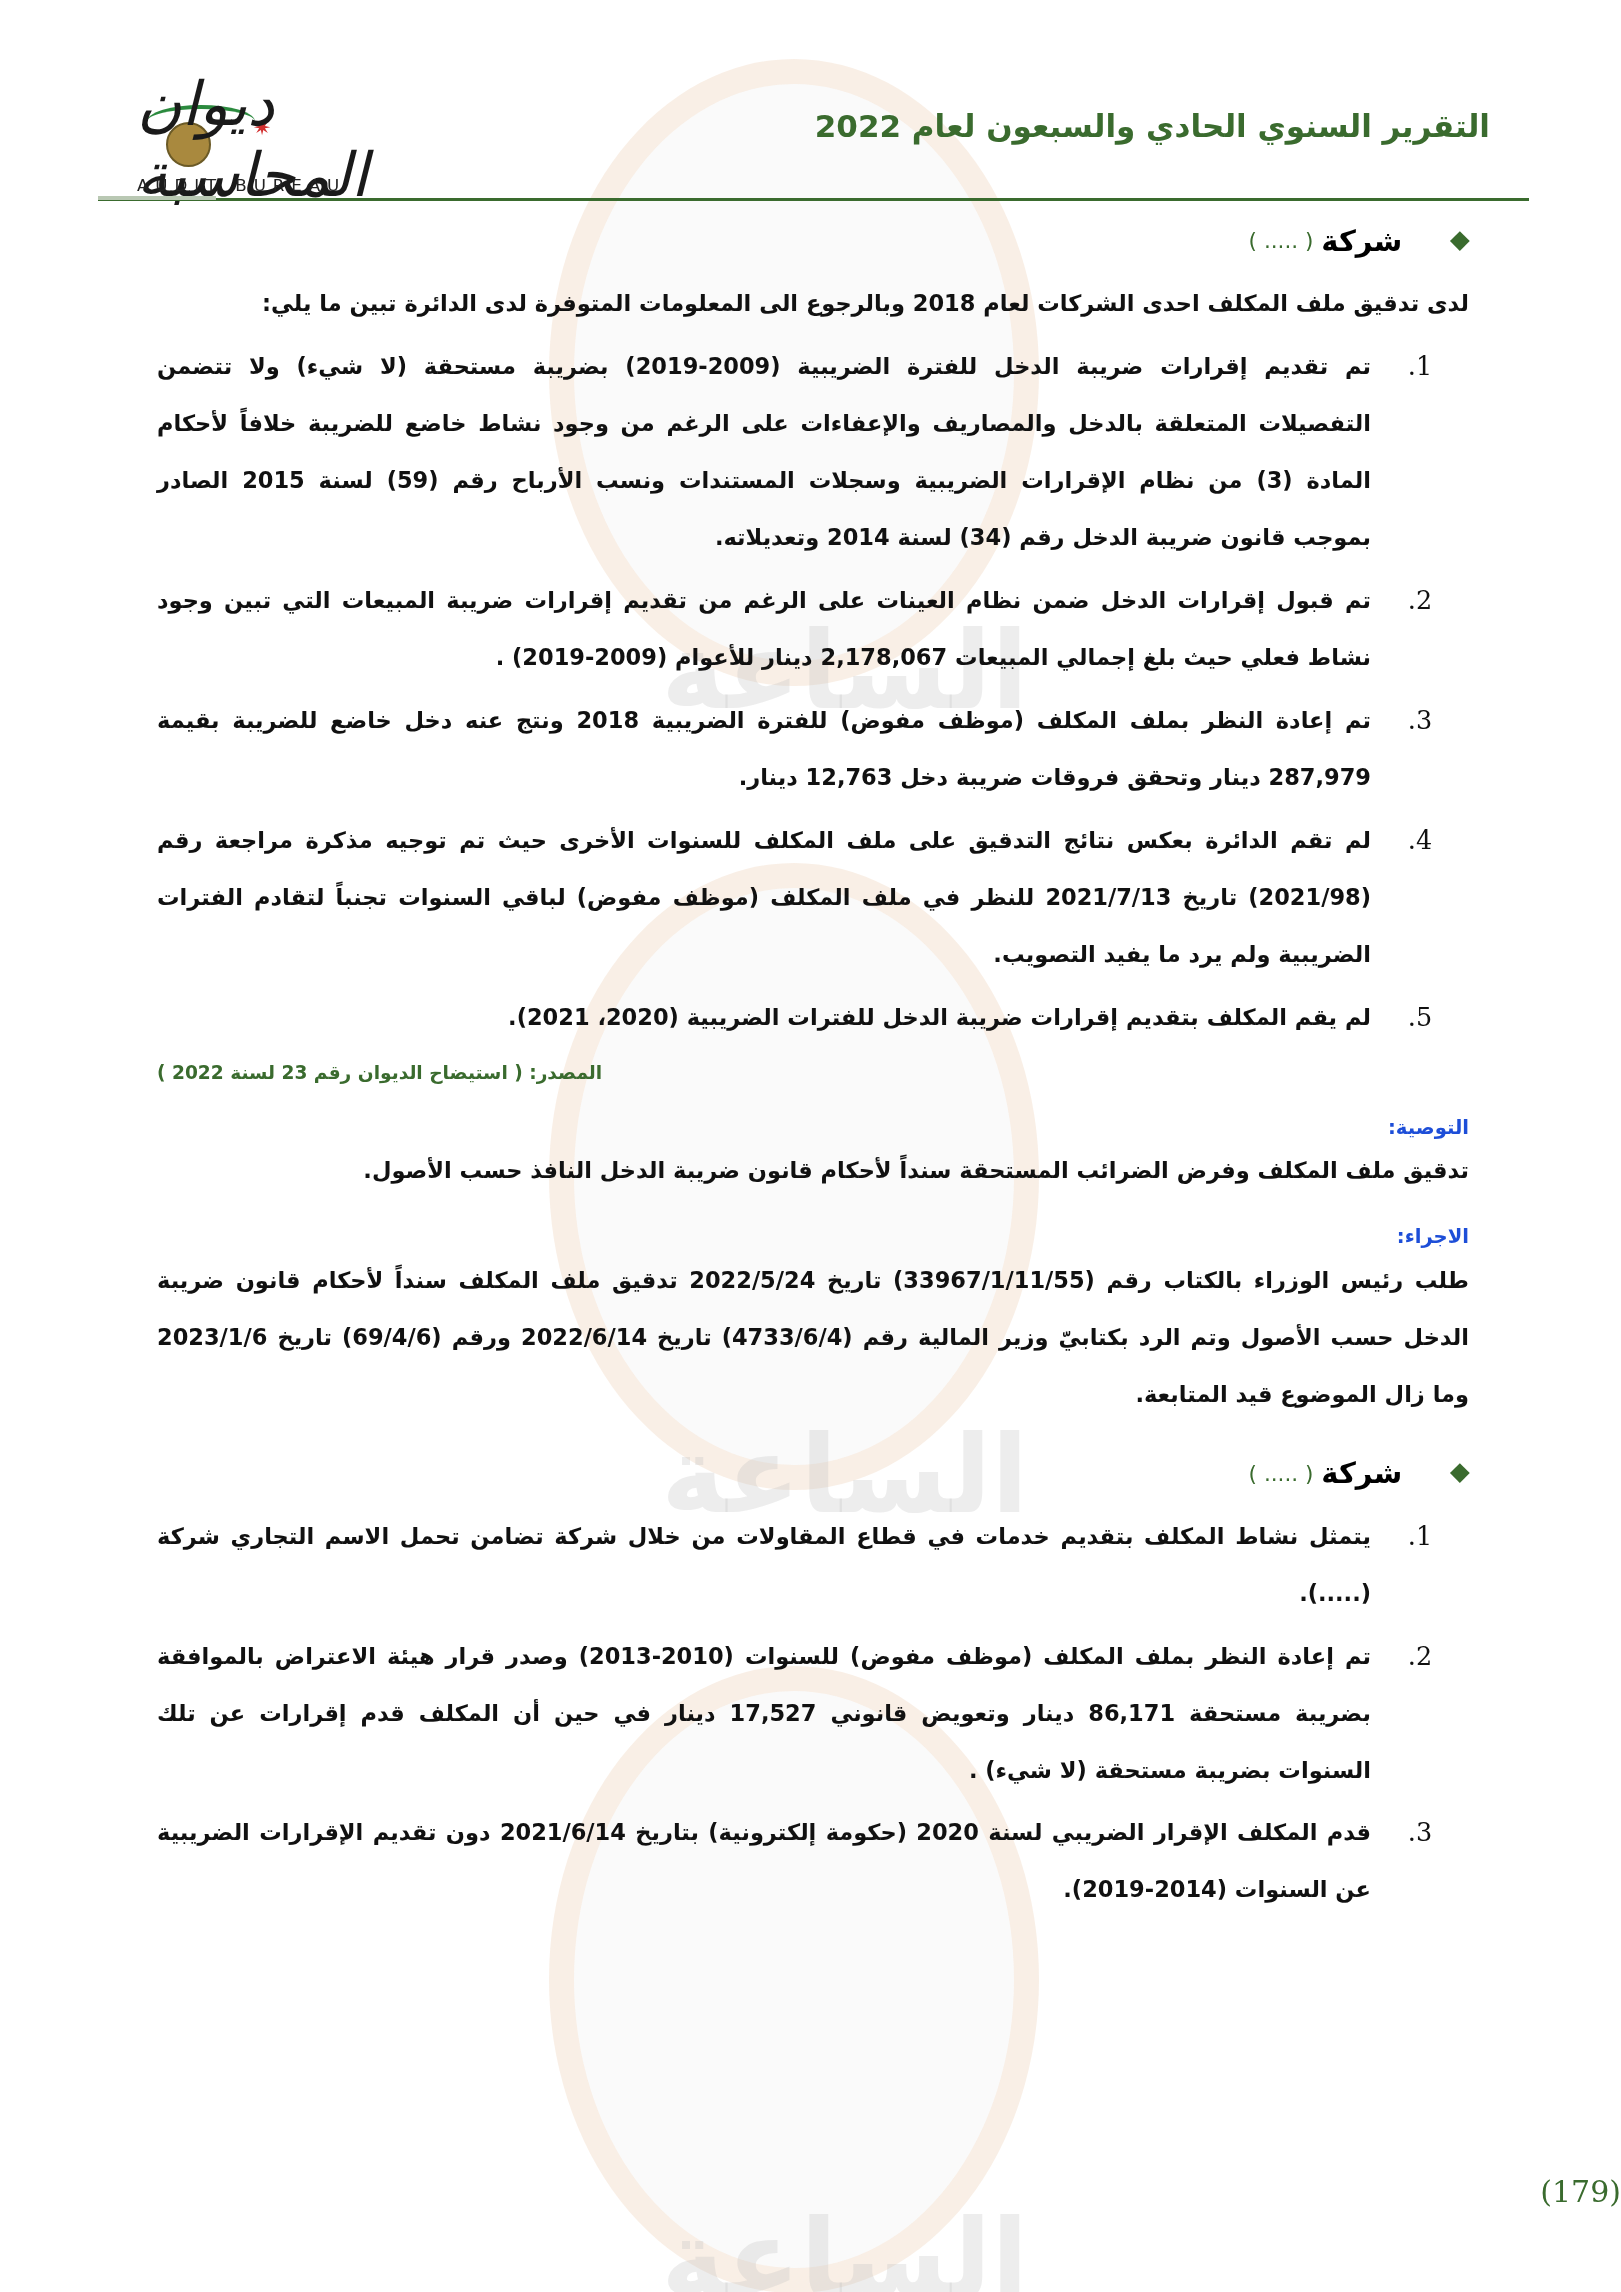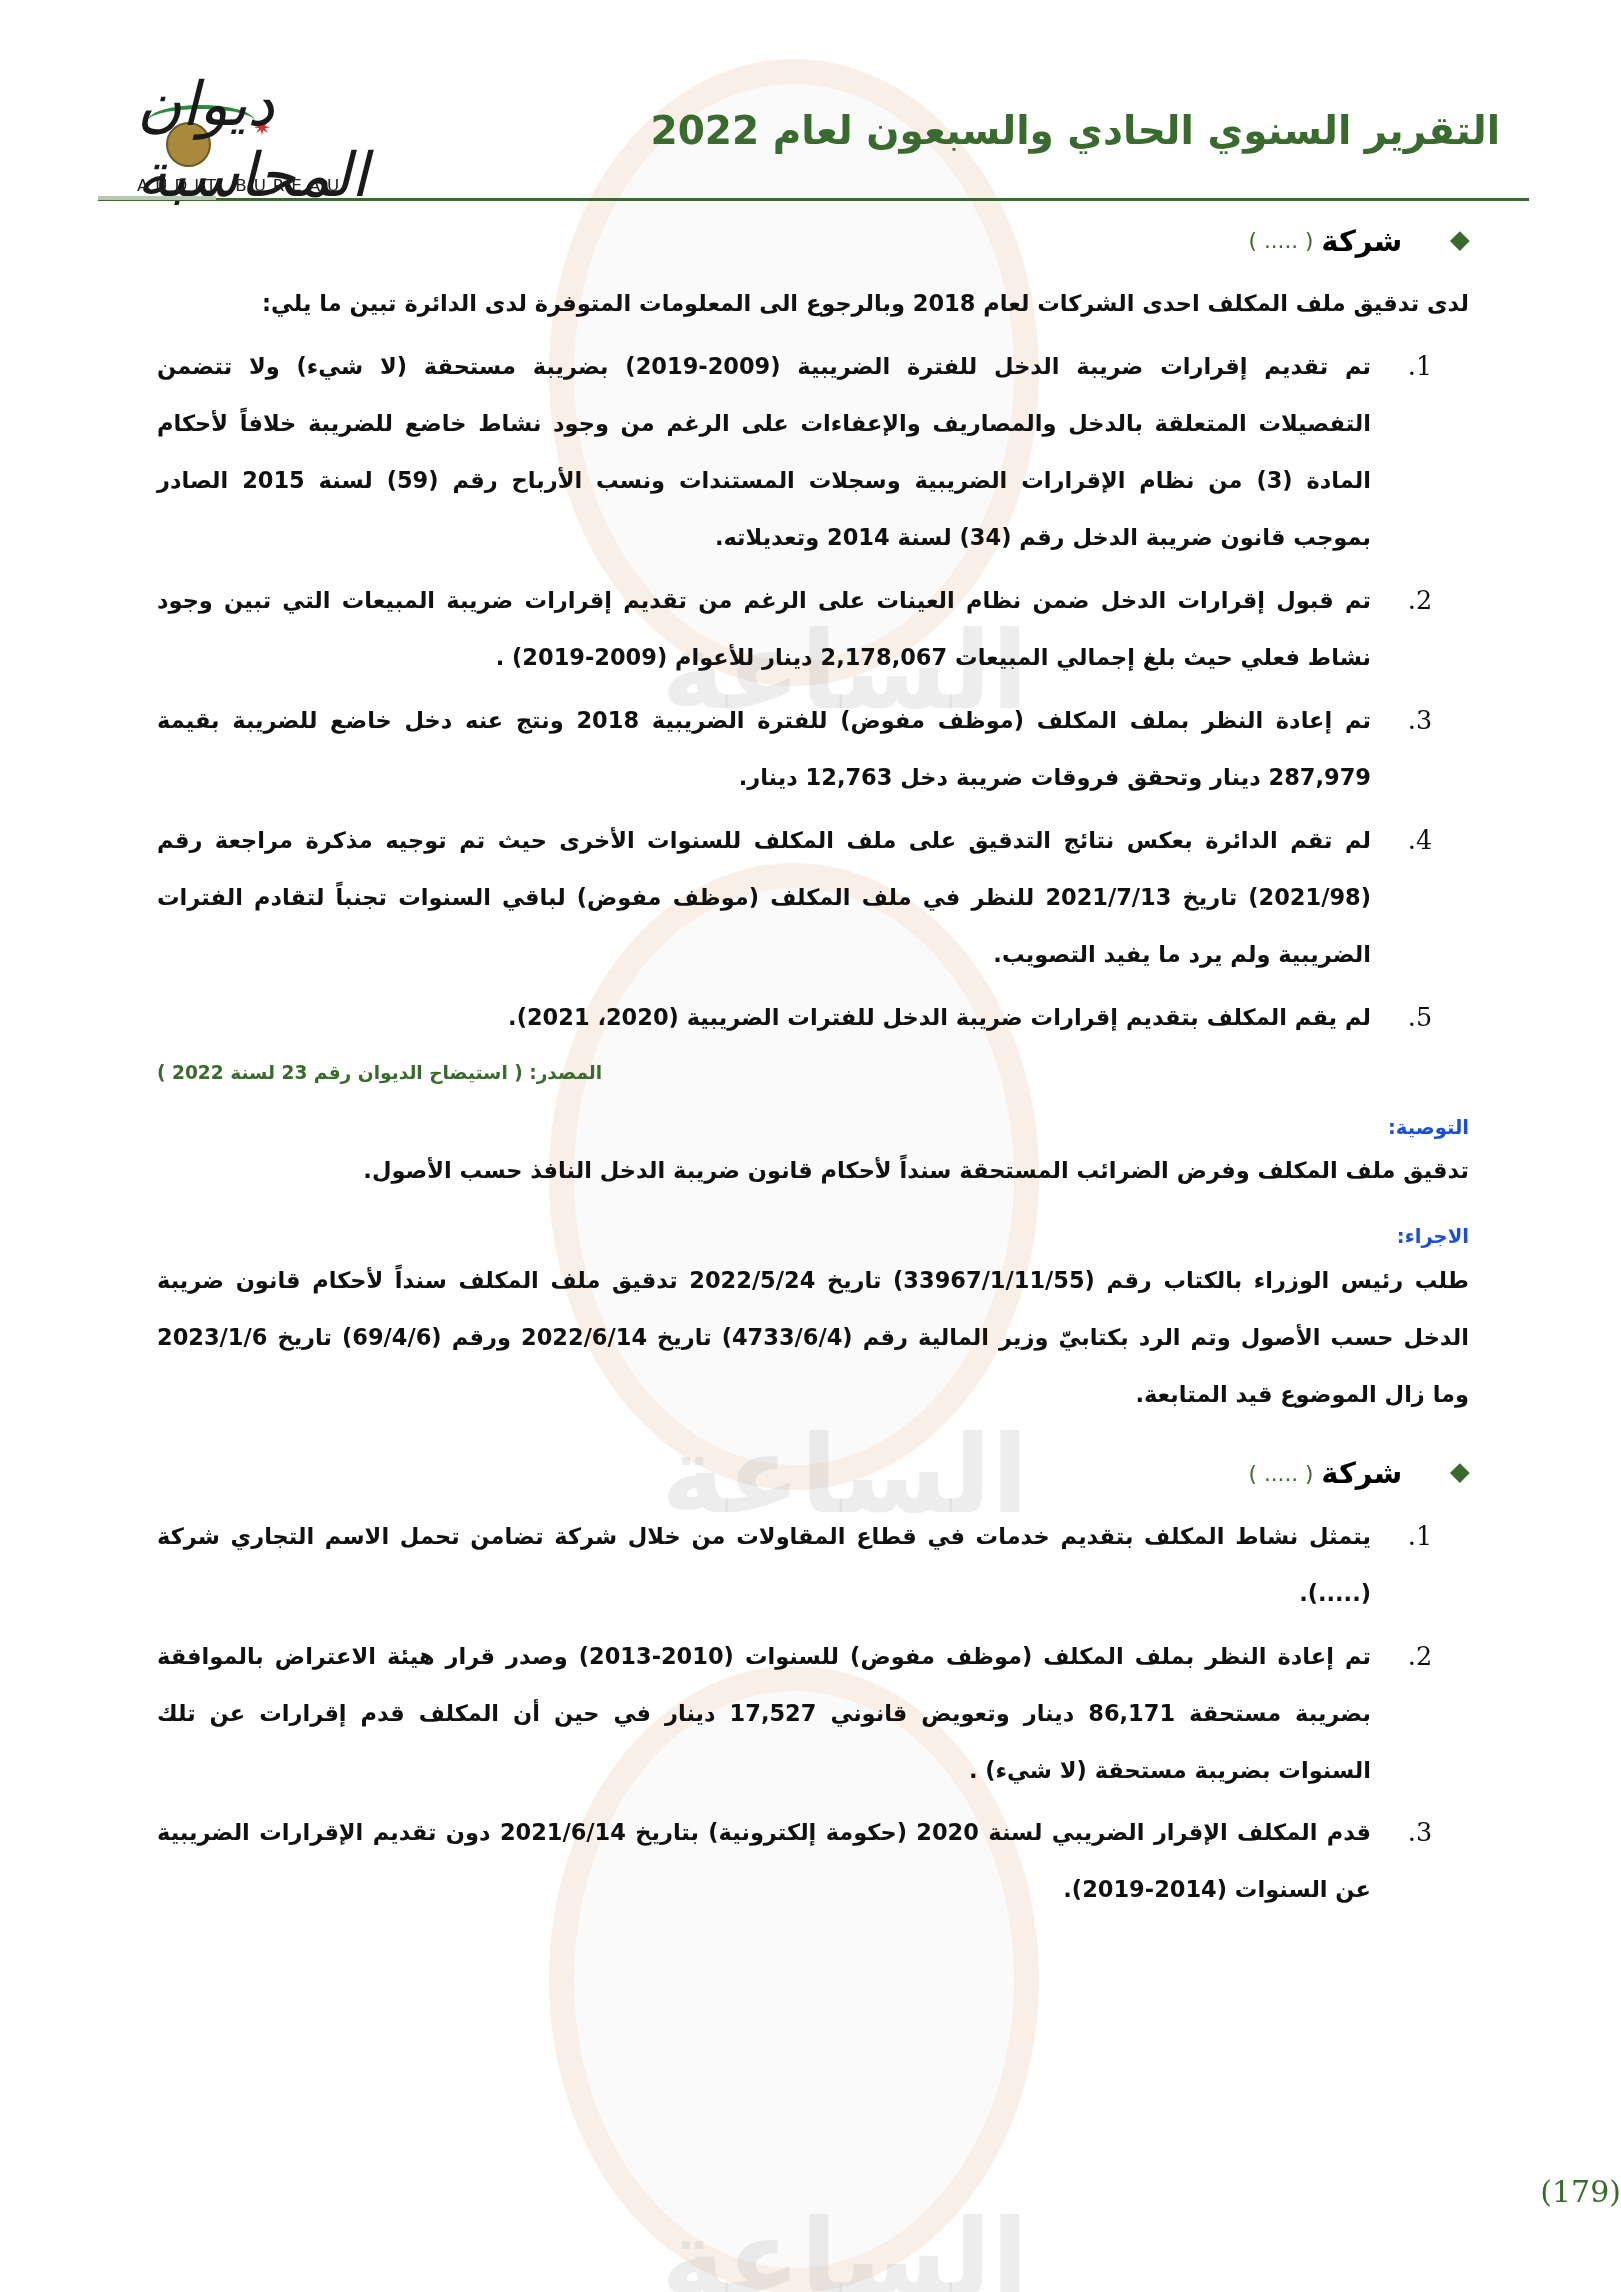--- a/index.html
+++ b/index.html
@@ -9,21 +9,21 @@
   .wm-clock { position: absolute; left: 0; width: 490px; height: 627px; border-radius: 50%;
               border: 25.5px solid rgba(245, 190, 140, 0.18); background: rgba(230,230,230,0.18); box-sizing: border-box; }
   .wm-text { position: absolute; font-family: "DejaVu Sans", sans-serif; font-weight: bold; color: rgba(190,190,190,0.28); margin-left: 34px; }
   .header { position: absolute; left: 98px; top: 39px; width: 1431px; height: 157px; }
   .logo { position: absolute; left: 39px; top: 29px; width: 284px; height: 127px; }
   .logo-arabic { position: absolute; right: 0; top: 0; font-family: "DejaVu Serif", serif; font-size: 61px; color: #1a1a1a; font-style: italic; }
   .logo-emblem { position: absolute; left: 29px; top: 54px; width: 41px; height: 41px; border-radius: 50%; background: #a9893e; border: 2px solid #6b5a26; }
   .logo-arc { position: absolute; left: 9.8px; top: 37px; width: 108px; height: 29px; border-top: 4.9px solid #2b8a3e; border-radius: 50% 50% 0 0; }
   .logo-star { position: absolute; left: 116px; top: 47px; color: #d32f2f; font-size: 21.6px; }
   .logo-en { position: absolute; left: 0; bottom: 0; font-family: "DejaVu Sans", sans-serif; font-size: 16.7px; letter-spacing: 6.9px; color: #222; text-align: center; }
-  .title { position: absolute; right: 29px; top: 69px; font-family: "DejaVu Sans", sans-serif; font-weight: bold; font-size: 39px; color: #3a6b2e; direction: rtl; }
+  .title { position: absolute; right: 39px; top: 69px; font-family: "DejaVu Sans", sans-serif; font-weight: bold; font-size: 31px; color: #3a6b2e; direction: rtl; }
   .rule-top { position: absolute; left: 98px; top: 198px; width: 1431px; height: 2.9px; background: #3a6b2e; }
   .rule-light { position: absolute; left: 98px; top: 196px; width: 118px; height: 3.9px; background: #b9c8b3; }
   .content { position: absolute; left: 157px; right: 152px; top: 216px; direction: rtl; text-align: justify; }
   .section-title { display: flex; align-items: center; direction: rtl; margin: 7.8px 0 17.6px 0; }
   .diamond { width: 13.7px; height: 13.7px; background: #3a6b2e; transform: rotate(45deg); margin-left: 51px; margin-right: 2px; }
   .company { font-weight: bold; color: #000000; font-size: 29px; }
   .company-paren { color: #3a6b2e; font-size: 21.6px; margin-right: 7.8px; }
   p.para { margin: 0; font-size: 22.5px; font-weight: bold; line-height: 57px; }
   ol.items { list-style: none; margin: 5.9px 0 0 0; padding: 0; }
   ol.items li { display: flex; direction: rtl; margin-bottom: 5.9px; }

